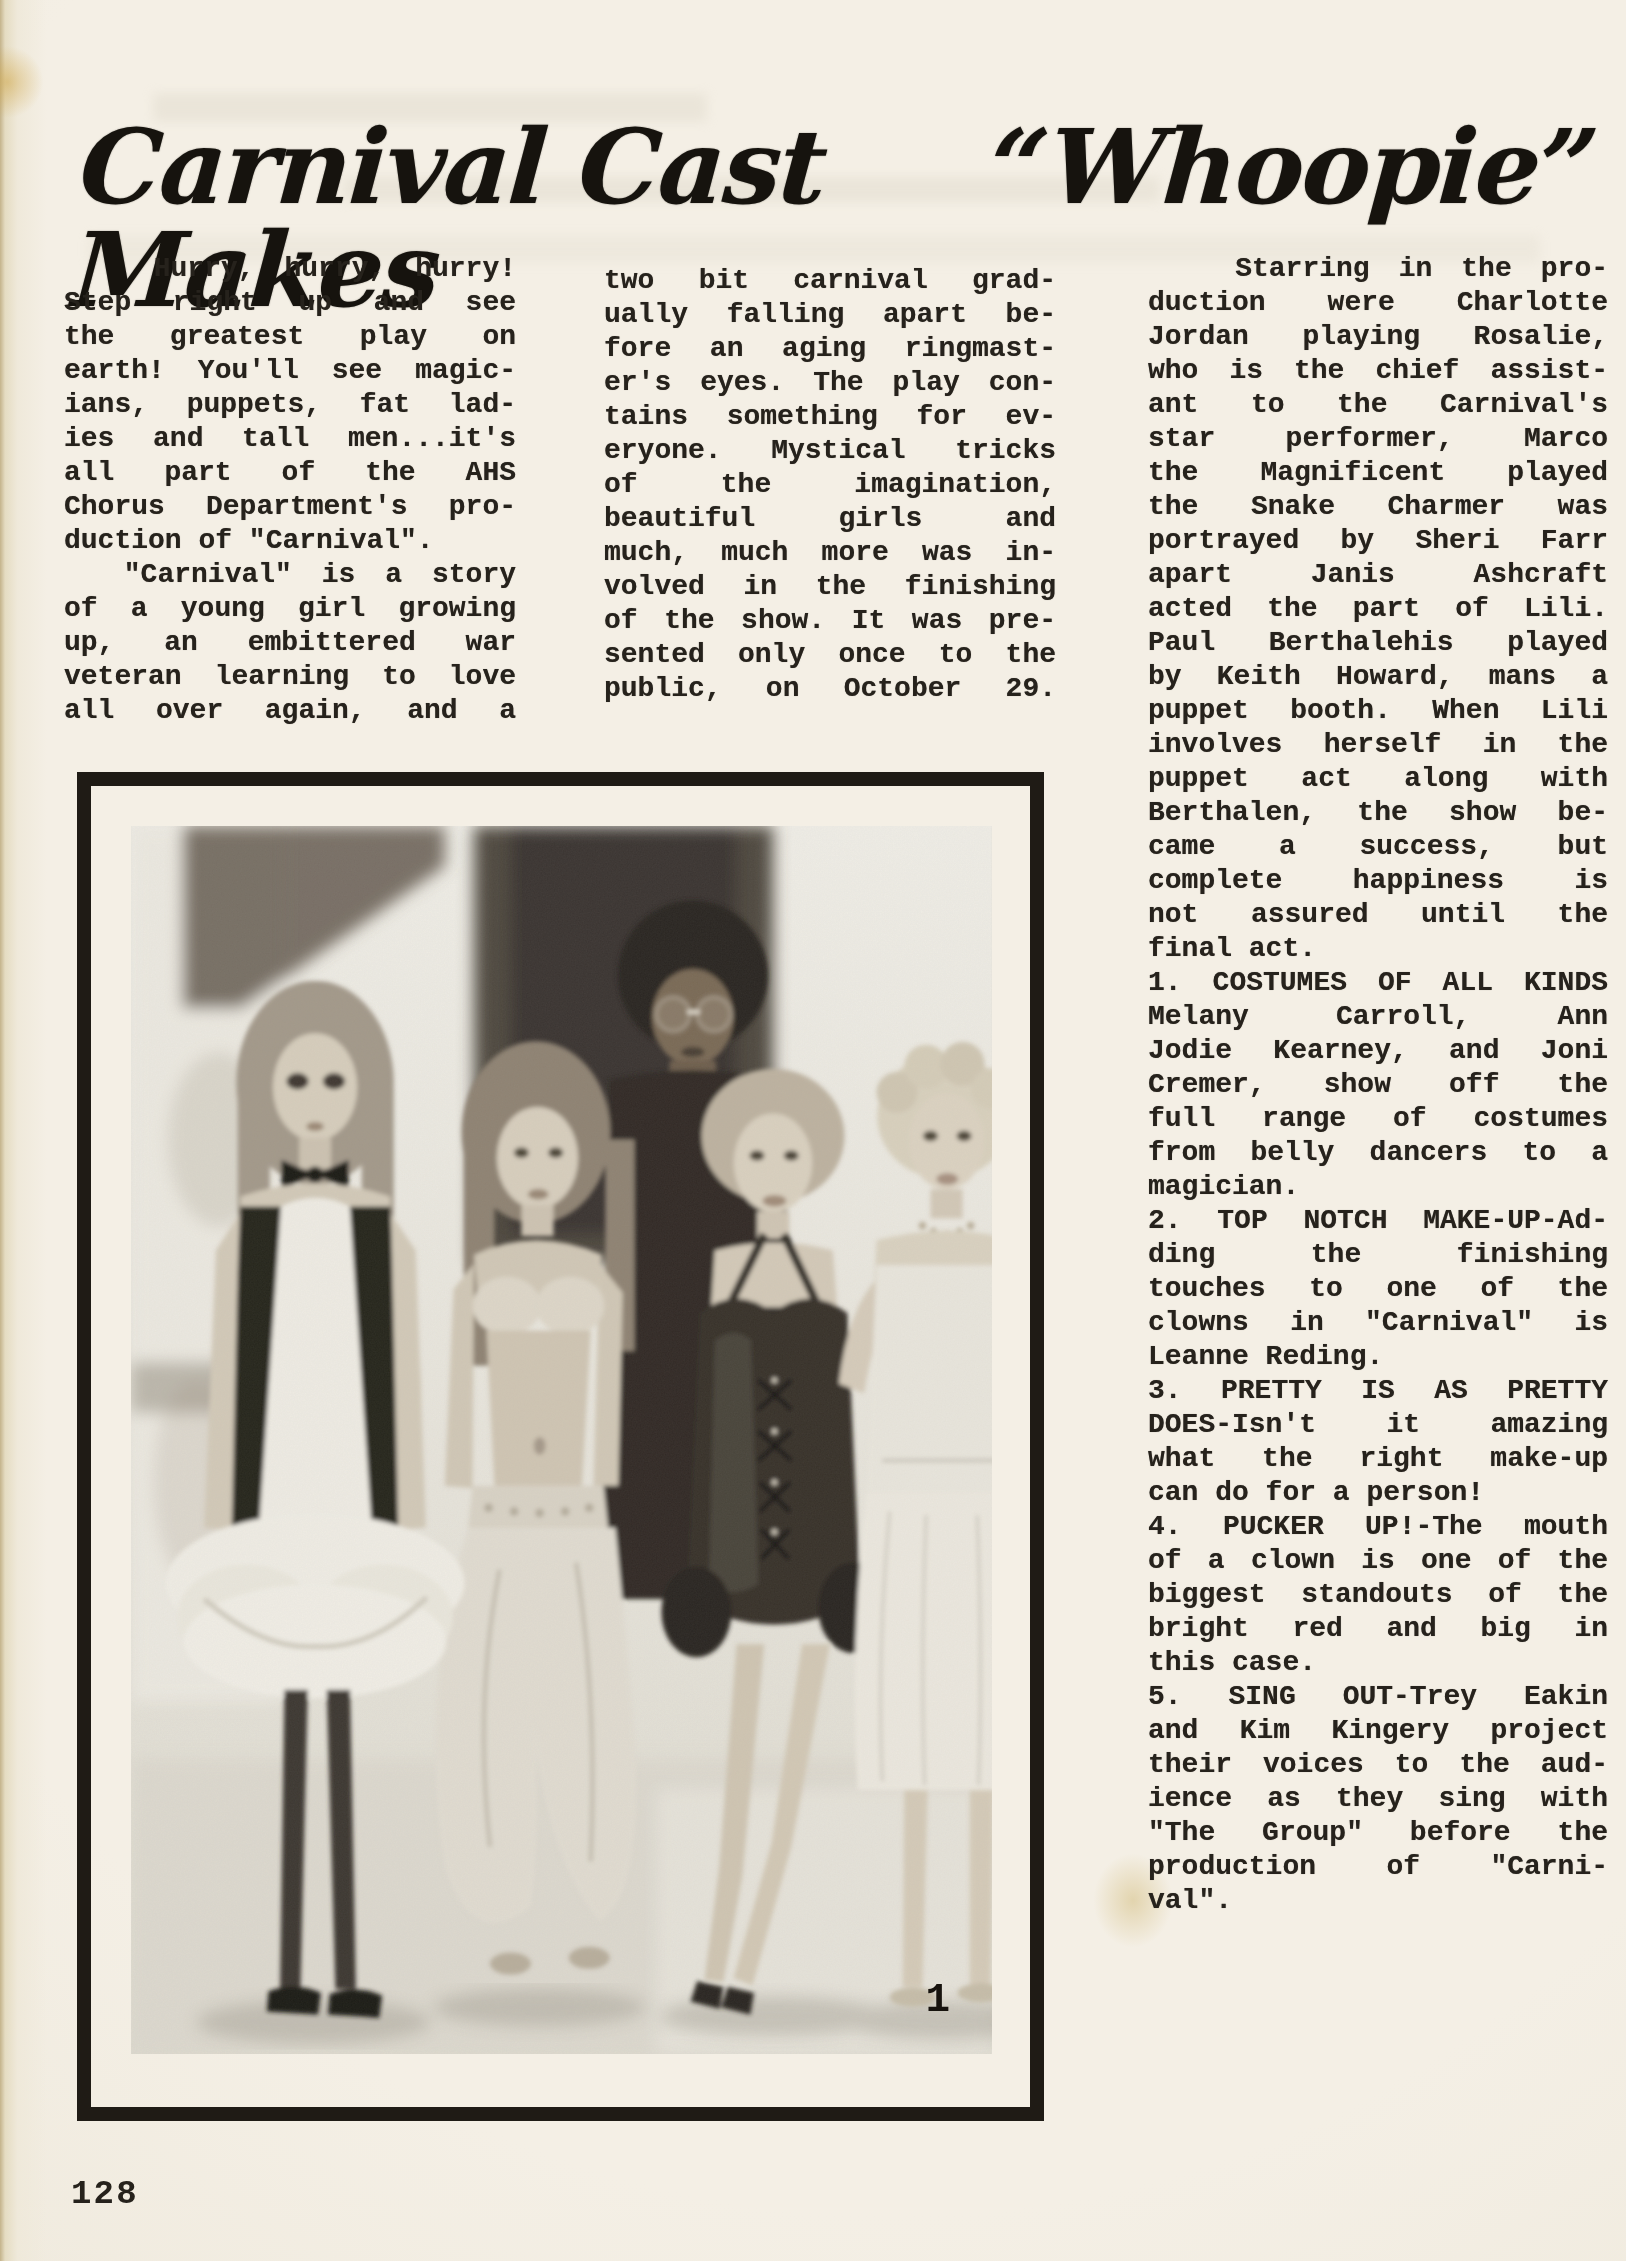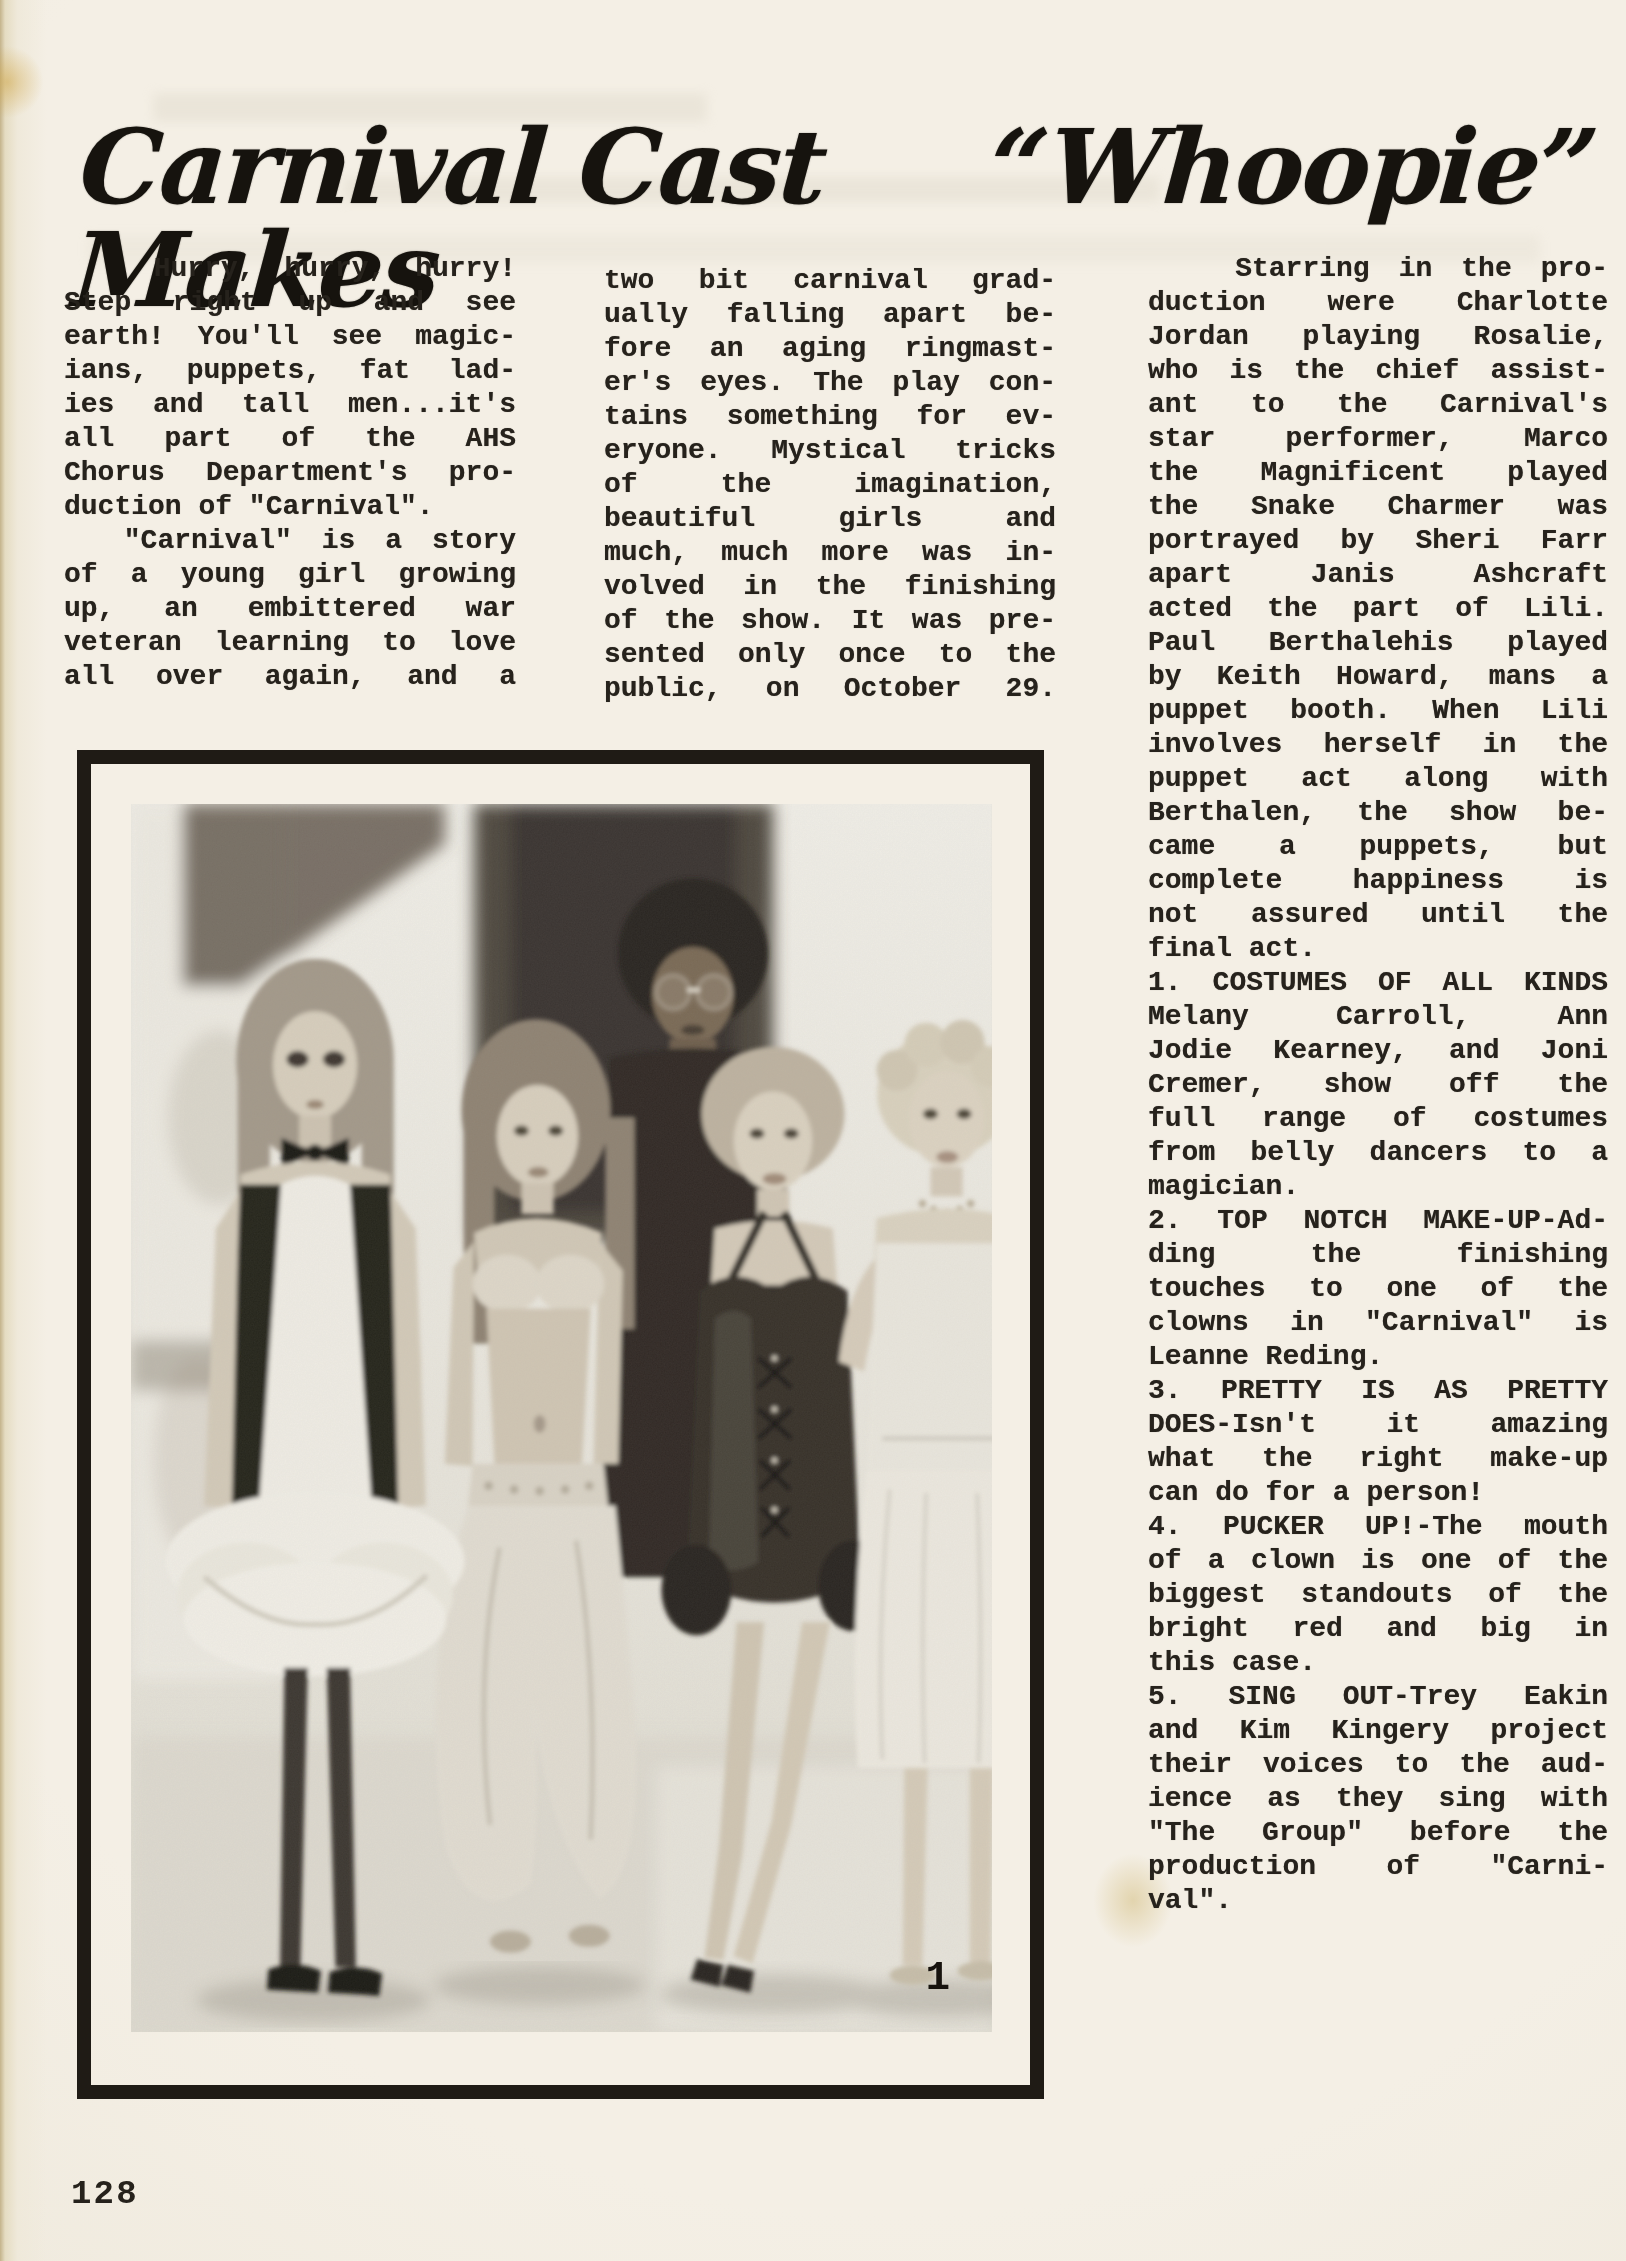--- a/index.html
+++ b/index.html
@@ -69,20 +69,21 @@
     <span>Carnival Cast Makes</span>
     <span>“Whoopie”</span>
   </div>
 
   <div class="content">
     <div class="left-zone">
       <div class="cols">
         <div class="col col-1">
             <div class="tl">&nbsp;&nbsp;&nbsp;Hurry, hurry, hurry!</div>
             <div class="tl">Step right up and see</div>
+            <div class="tl">the greatest play on</div>
             <div class="tl">earth! You'll see magic-</div>
             <div class="tl">ians, puppets, fat lad-</div>
             <div class="tl">ies and tall men...it's</div>
             <div class="tl">all part of the AHS</div>
             <div class="tl">Chorus Department's pro-</div>
             <div class="tl end">duction of "Carnival".</div>
             <div class="tl">&nbsp;&nbsp;"Carnival" is a story</div>
             <div class="tl">of a young girl growing</div>
             <div class="tl">up, an embittered war</div>
             <div class="tl">veteran learning to love</div>
@@ -293,21 +294,21 @@
         <div class="tl">the Snake Charmer was</div>
         <div class="tl">portrayed by Sheri Farr</div>
         <div class="tl">apart Janis Ashcraft</div>
         <div class="tl">acted the part of Lili.</div>
         <div class="tl">Paul Berthalehis played</div>
         <div class="tl">by Keith Howard, mans a</div>
         <div class="tl">puppet booth. When Lili</div>
         <div class="tl">involves herself in the</div>
         <div class="tl">puppet act along with</div>
         <div class="tl">Berthalen, the show be-</div>
-        <div class="tl">came a puppets, but</div>
+        <div class="tl">came a success, but</div>
         <div class="tl">complete happiness is</div>
         <div class="tl">not assured until the</div>
         <div class="tl end">final act.</div>
         <div class="tl">1. COSTUMES OF ALL KINDS</div>
         <div class="tl">Melany Carroll, Ann</div>
         <div class="tl">Jodie Kearney, and Joni</div>
         <div class="tl">Cremer, show off the</div>
         <div class="tl">full range of costumes</div>
         <div class="tl">from belly dancers to a</div>
         <div class="tl end">magician.</div>

